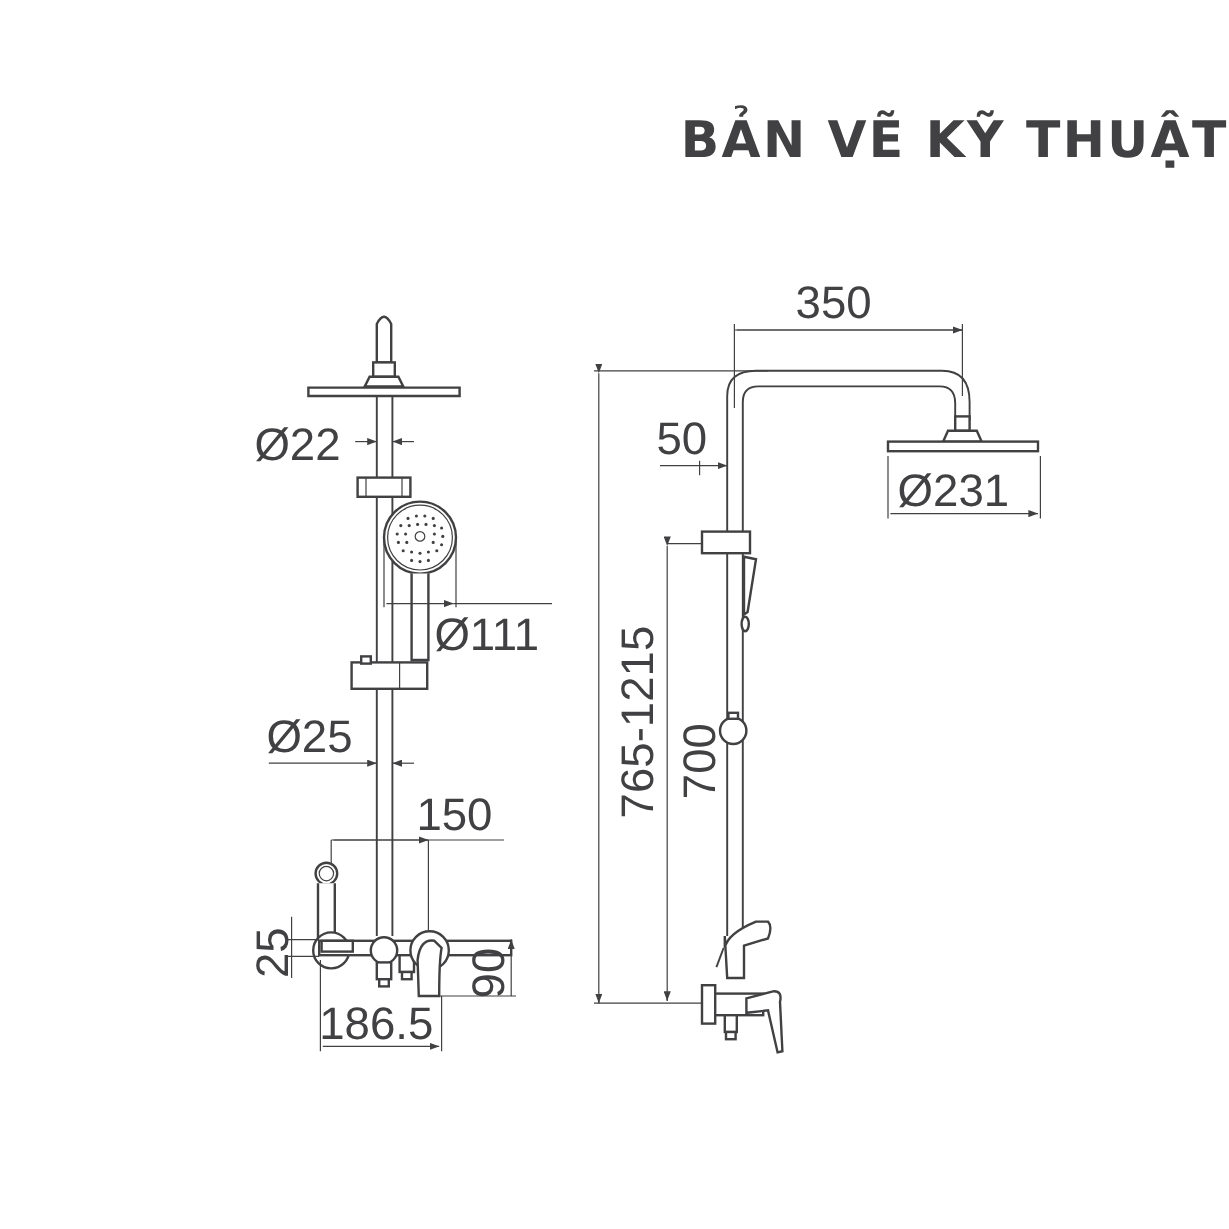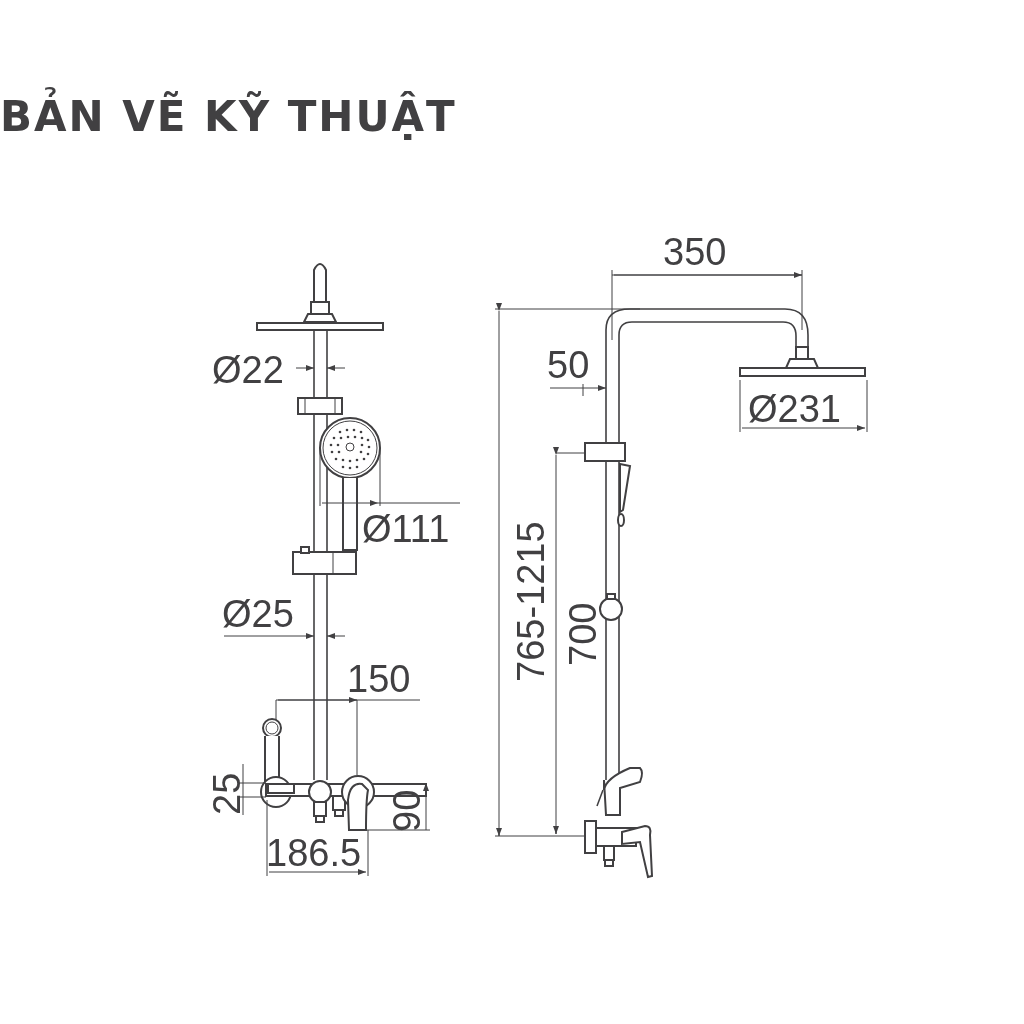--- a/index.html
+++ b/index.html
@@ -1,18 +1,18 @@
 <!DOCTYPE html>
 <html><head>
   <meta charset="utf-8">
   <style>
     html, body { margin: 0; padding: 0; background: #ffffff; }
     body { width: 1024px; height: 1024px; position: relative; overflow: hidden; font-family: "Liberation Sans", sans-serif; }
     .title {
-      position: absolute; left: 0; top: 92px; width: 1024px; text-align: left;
+      position: absolute; left: 0; top: 92px; width: 1024px; text-align: right;
       font-family: "DejaVu Sans", sans-serif; font-weight: bold; font-size: 42px;
       letter-spacing: 2px; color: #414042;
     }
     svg.drawing { position: absolute; left: 0; top: 0; }
     .dim { font-family: "Liberation Sans", sans-serif; font-size: 38px; fill: #414042; }
     .ln { stroke: #414042; stroke-width: 1.6; fill: none; }
     .thin { stroke: #414042; stroke-width: 1; fill: none; }
     .body { stroke: #414042; stroke-width: 2; fill: #ffffff; }
     .dot { fill: #414042; }
   </style>

